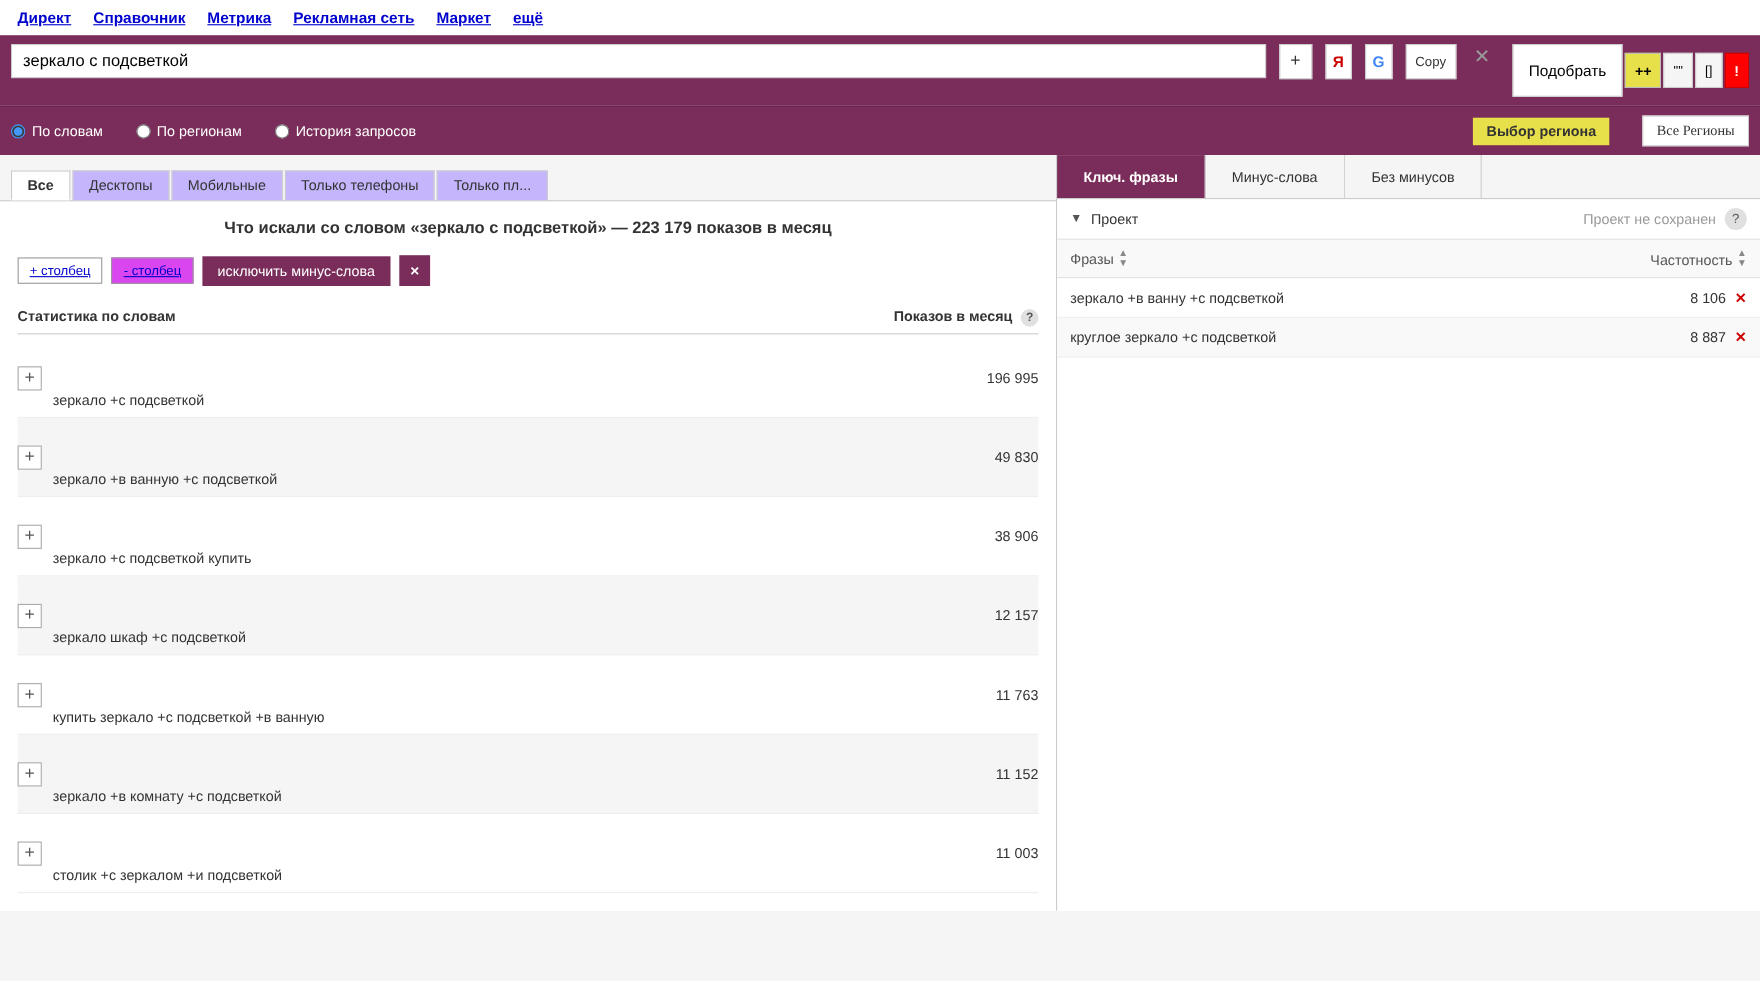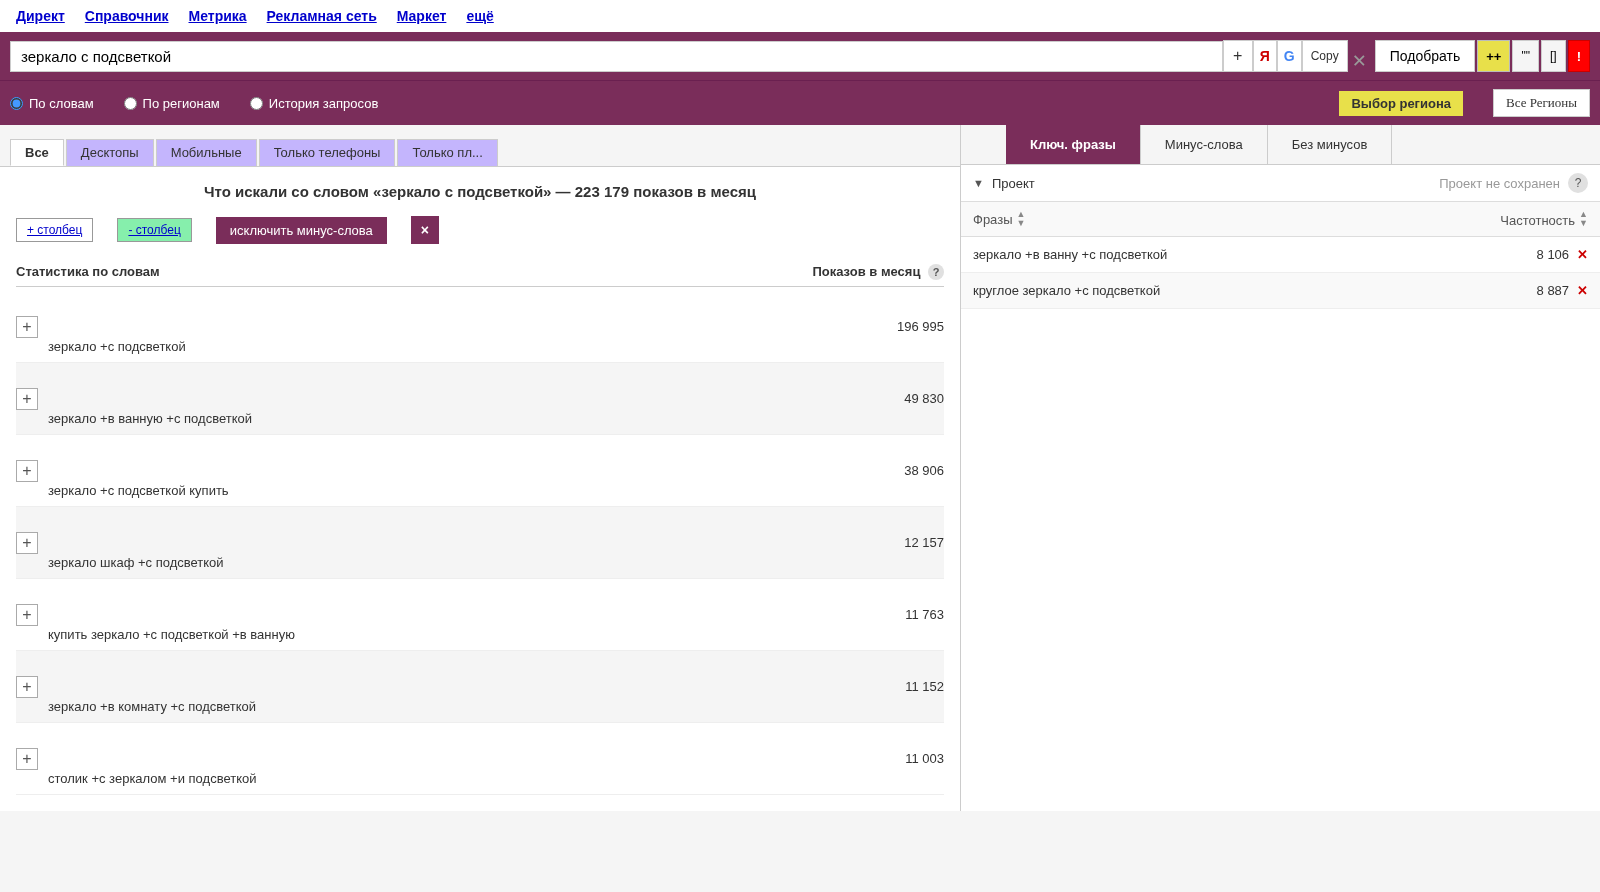--- a/index.html
+++ b/index.html
@@ -26,22 +26,22 @@
       background: #fff;
       margin: 0;
       position: relative;
     }
 
     
     .search-bar {
       background: #7a2d5a;
       padding: 8px 10px;
       display: flex;
-      align-items: flex-end;
-      gap: 0;
+      align-items: flex-start;
+      gap: 12px;
     }
     .search-input {
       flex: 1;
       padding: 6px 10px;
       font-size: 15px;
       border: 1px solid #ccc;
       outline: none;
       background: #fff;
     }
     .search-btn {
@@ -88,21 +88,21 @@
       color: #999;
       padding: 0 4px;
     }
     .btn-podobrat {
       background: #fff;
       border: 1px solid #ccc;
       padding: 6px 14px;
       font-size: 14px;
       cursor: pointer;
       white-space: nowrap;
-      height: 32px;
+      height: 48px;
     }
 
     
     .radio-bar {
       background: #7a2d5a;
       padding: 8px 10px;
       display: flex;
       align-items: center;
       gap: 30px;
       border-top: 1px solid #6a2050;
@@ -182,39 +182,39 @@
     .stats-title {
       text-align: center;
       font-size: 15px;
       font-weight: bold;
       margin-bottom: 16px;
       color: #333;
     }
     .stats-actions {
       display: flex;
       align-items: center;
-      gap: 24px;
+      gap: 8px;
       margin-bottom: 14px;
     }
     .stats-add-col {
       border: 1px solid #999;
       padding: 4px 10px;
       font-size: 12px;
       cursor: pointer;
       color: #00c;
       background: #fff;
       text-decoration: underline;
     }
     .stats-remove-col {
       border: 1px solid #999;
       padding: 4px 10px;
       font-size: 12px;
       cursor: pointer;
       color: #00c;
-      background: #86efac;
+      background: #d946ef;
       text-decoration: underline;
     }
     .btn-exclude {
       background: #7a2d5a;
       color: #fff;
       border: none;
       padding: 6px 14px;
       font-size: 13px;
       cursor: pointer;
     }
@@ -305,21 +305,20 @@
       background: #f5f5f5;
       border-bottom: 1px solid #ccc;
     }
     .dropdown-tab {
       padding: 12px 24px;
       font-size: 13px;
       font-weight: bold;
       cursor: pointer;
       color: #333;
       border-right: 1px solid #ccc;
-      margin-left: 45px;
     }
     .dropdown-tab.active {
       background: #7a2d5a;
       color: #fff;
     }
     .dropdown-tab-inactive {
       padding: 12px 24px;
       font-size: 13px;
       cursor: pointer;
       color: #333;

